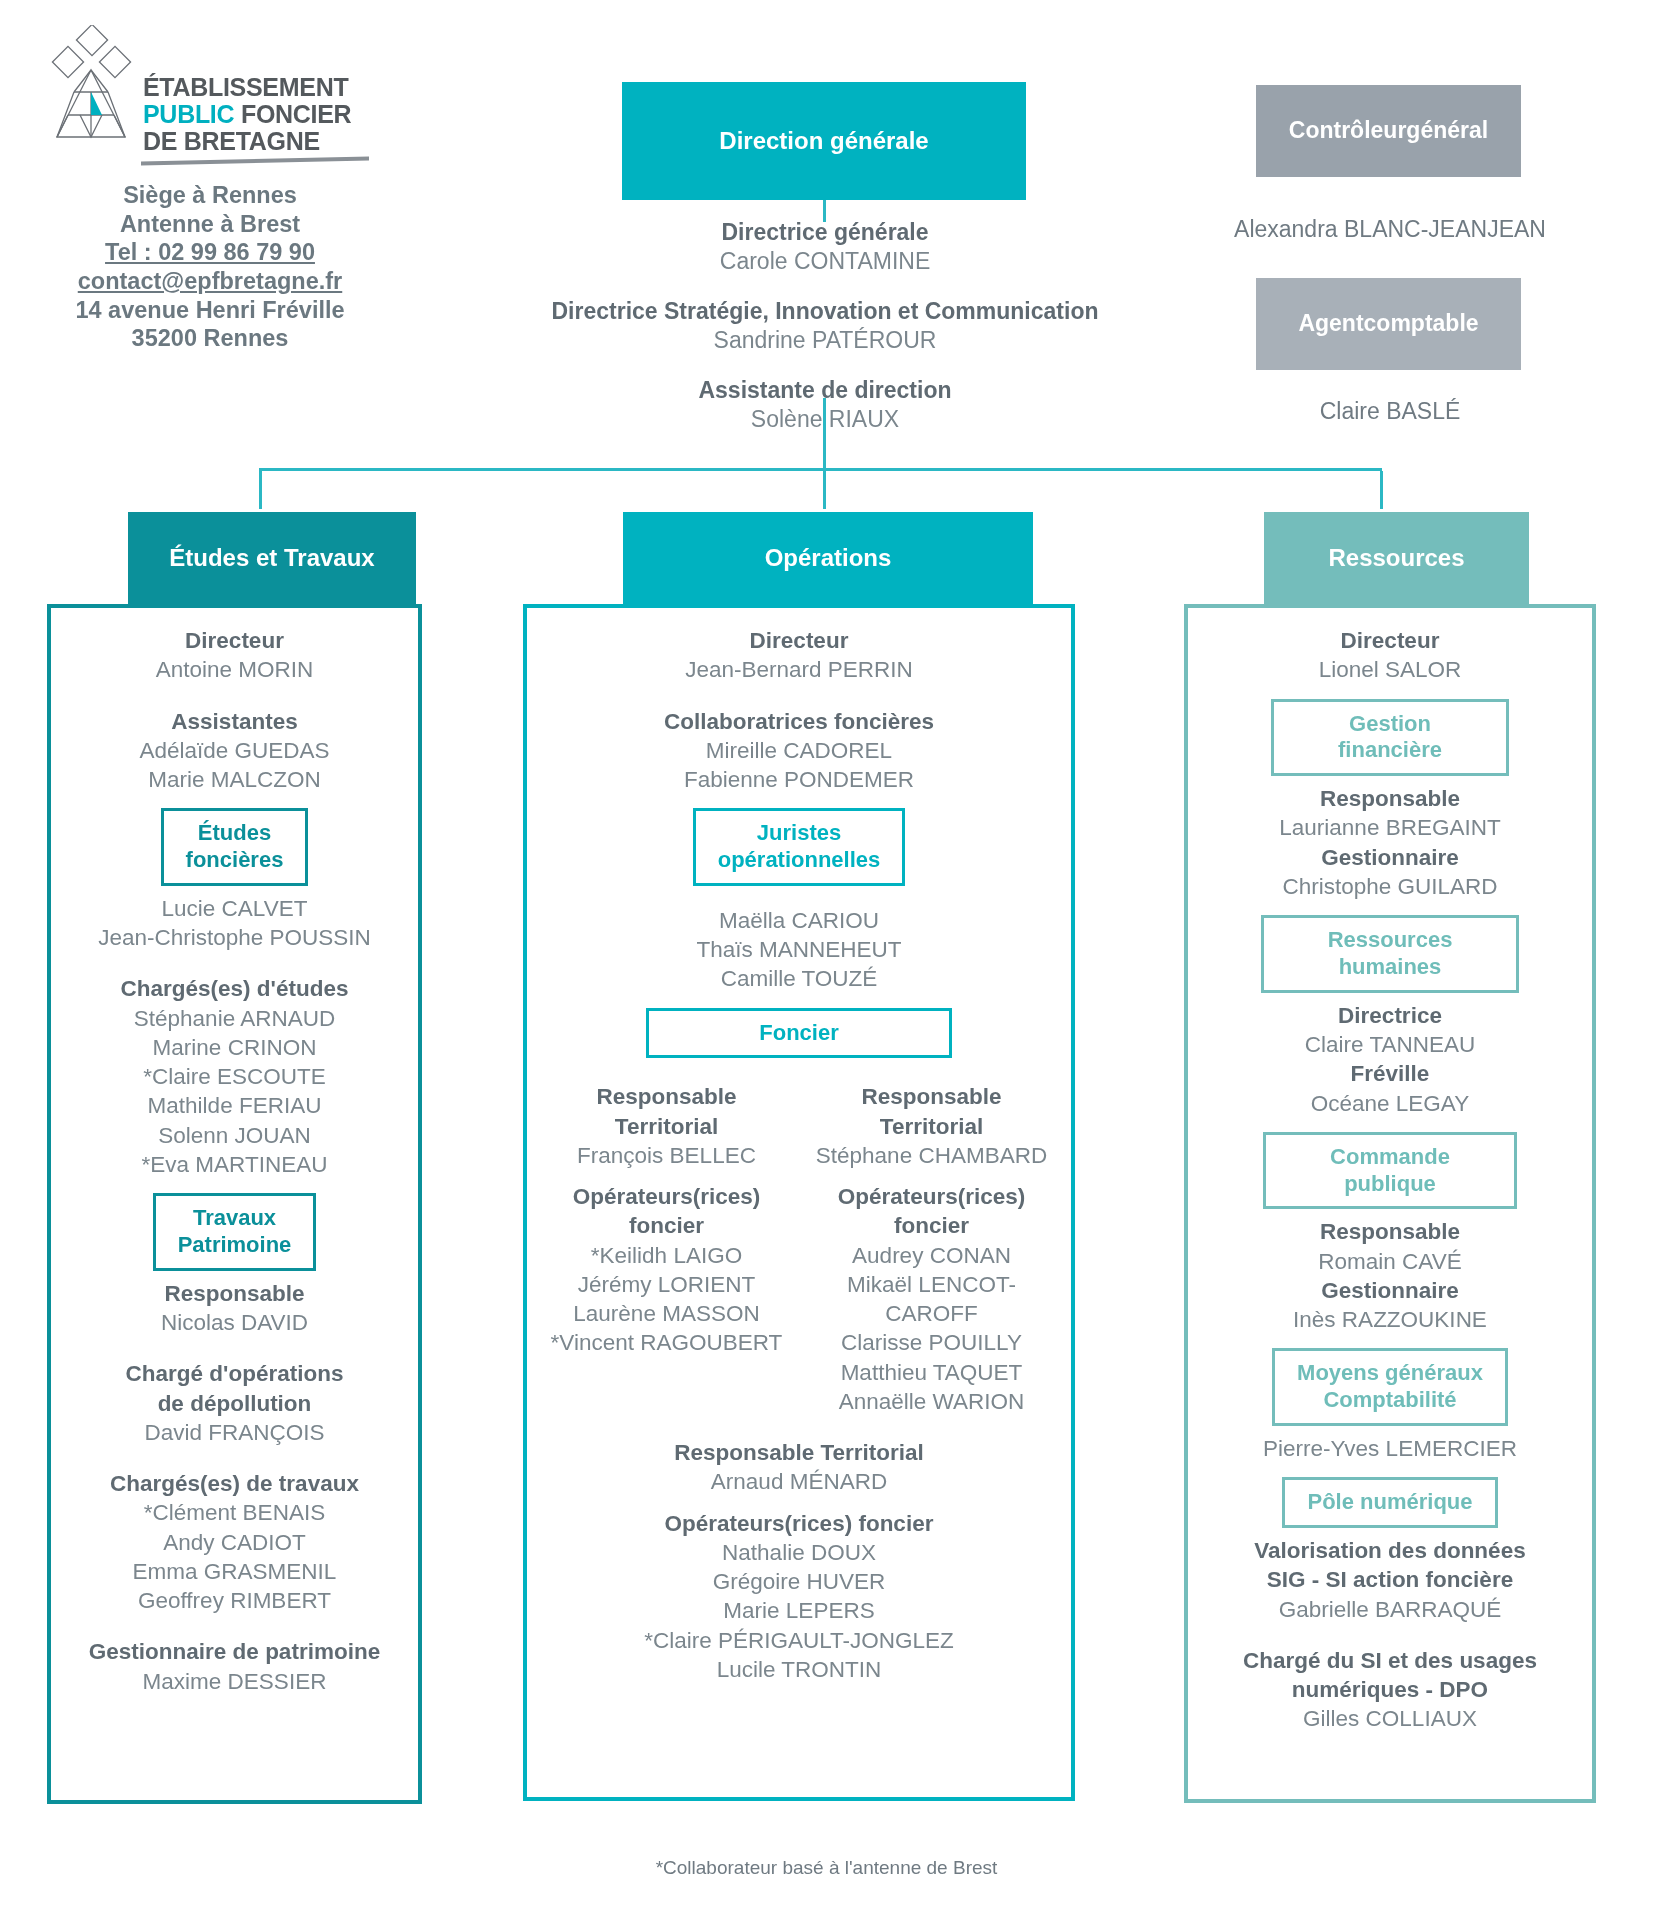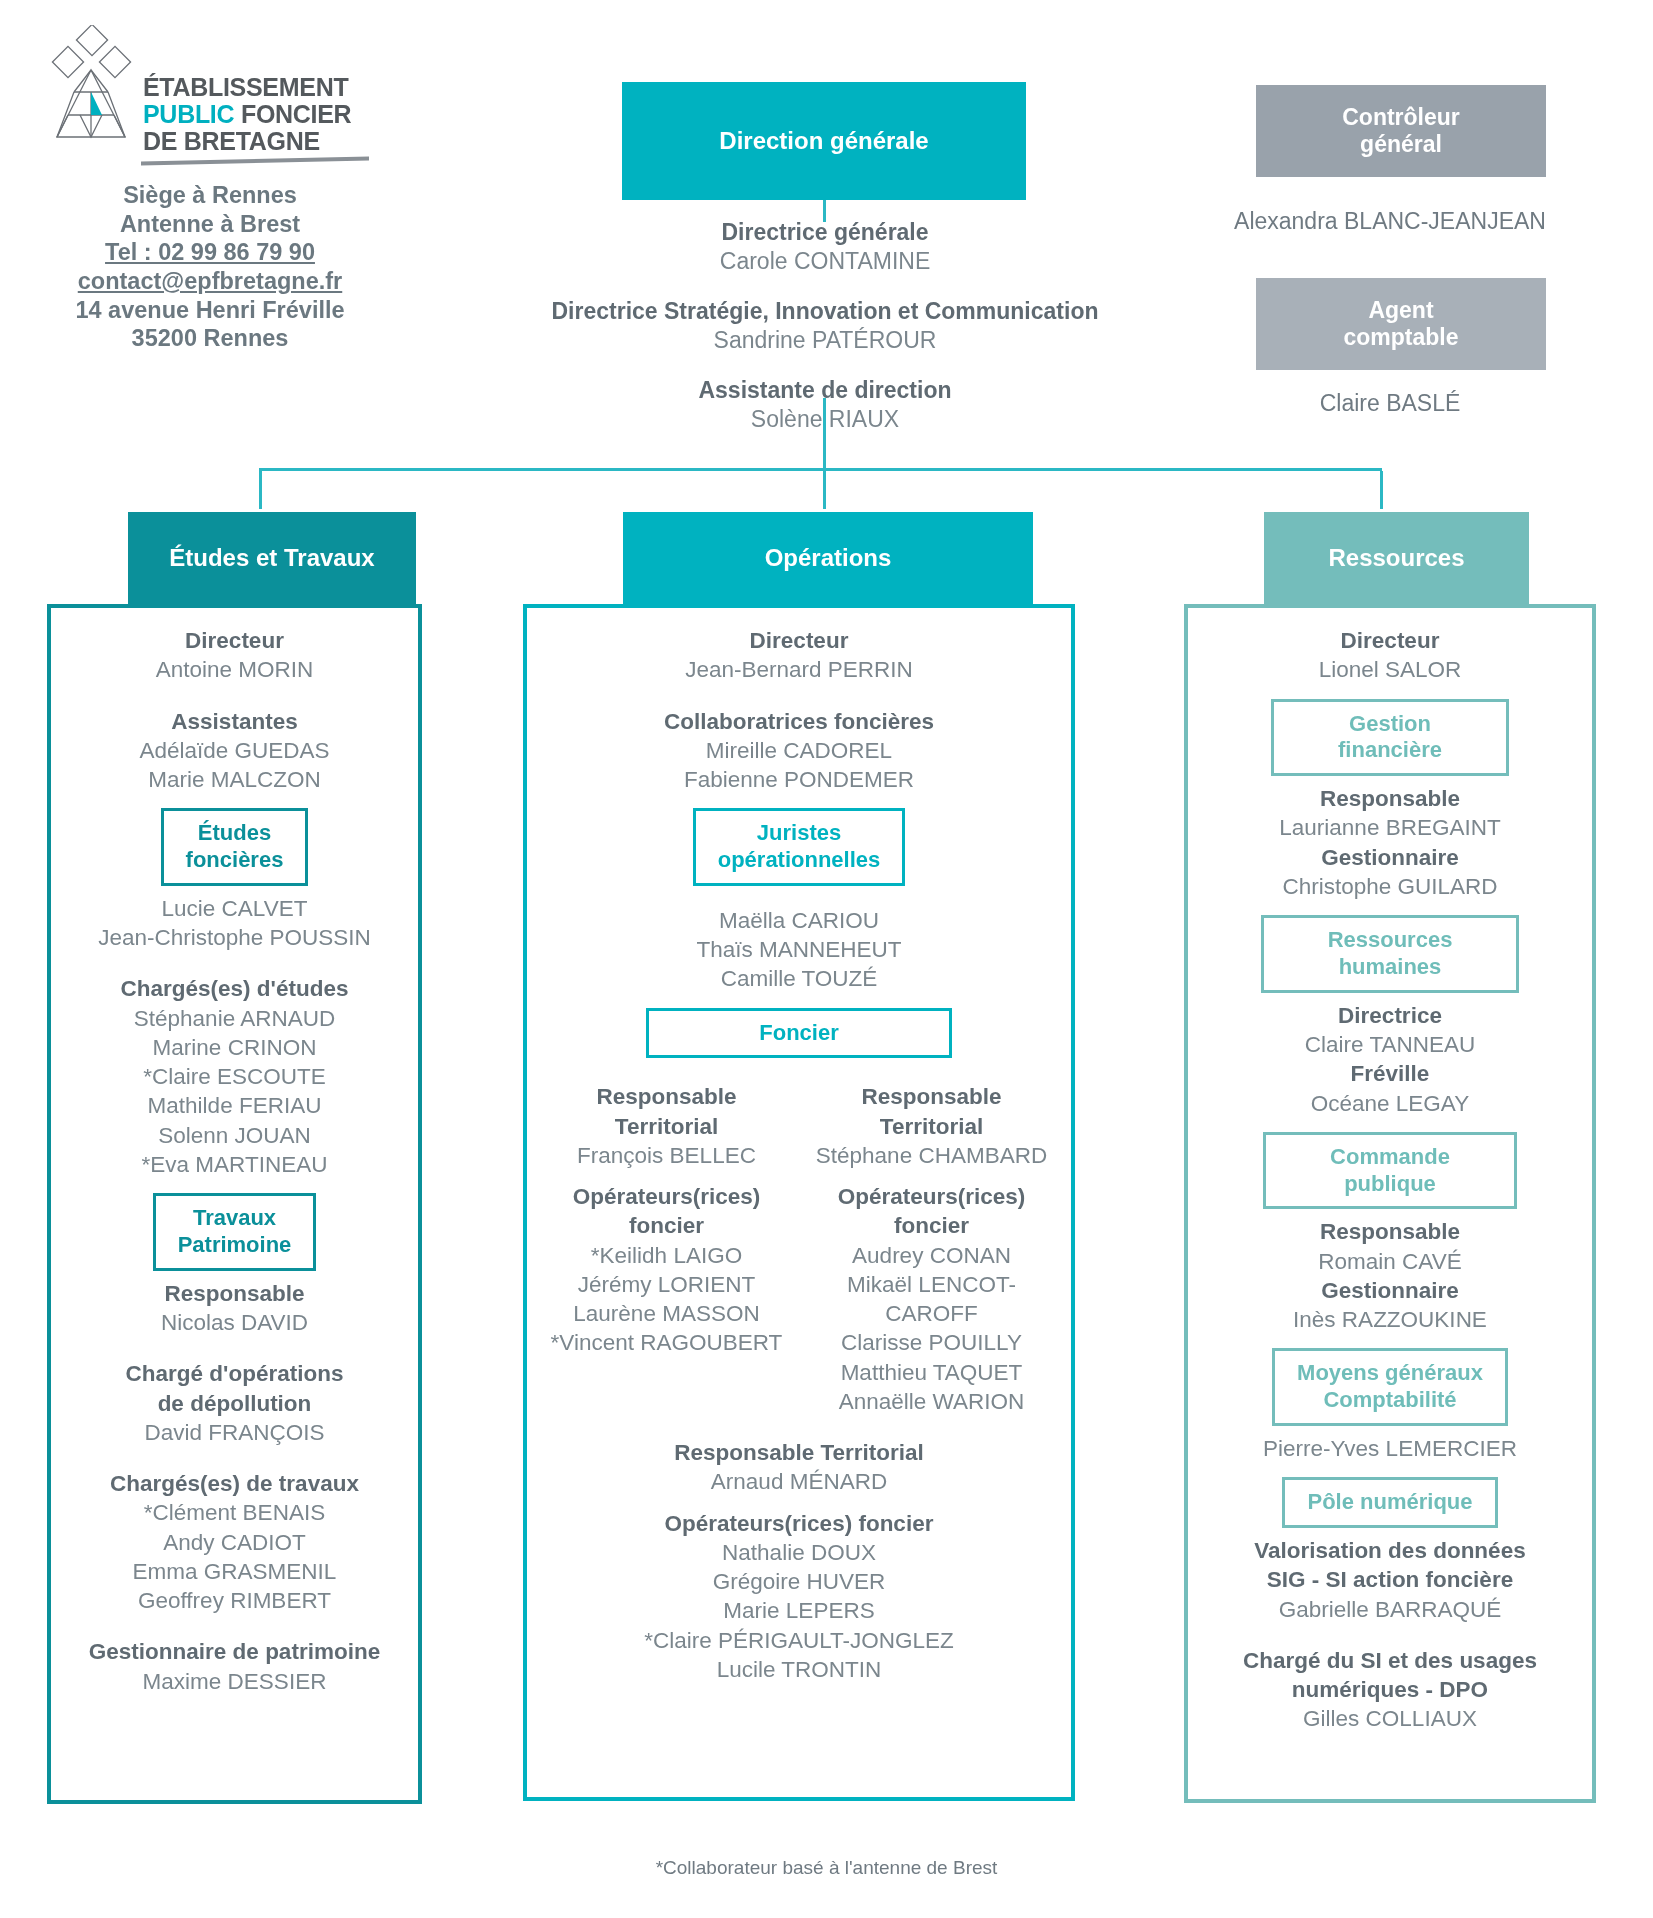--- a/index.html
+++ b/index.html
@@ -94,41 +94,41 @@
     text-align: center;
     line-height: 1.28;
   }
   .dg-people .role { font-size: 23px; font-weight: bold; color: #5f6a72; }
   .dg-people .name { font-size: 23px; color: #7b868d; }
   .dg-people .gap { height: 20px; }
 
   
   .grey-box {
     position: absolute;
-    width: 290px;
+    width: 265px;
     height: 92px;
     background: #99a2ab;
     color: #ffffff;
     font-size: 23px;
     font-weight: bold;
     text-align: center;
     display: flex;
-    flex-direction: column;
     align-items: center;
     justify-content: center;
     line-height: 1.18;
   }
   .grey-box.b1 { left: 1256px; top: 85px; }
   .grey-box.b2 { left: 1256px; top: 278px; background: #a8b0b8; }
   .grey-name {
     position: absolute;
     width: 420px;
     text-align: center;
     font-size: 23px;
     color: #6f7a82;
+    margin-top: 8px;
   }
   .grey-name.n1 { left: 1180px; top: 208px; }
   .grey-name.n2 { left: 1180px; top: 390px; }
 
   
   .conn-stem-top {
     position: absolute; left: 823px; top: 398px;
     width: 3px; height: 70px; background: #2bb8c4;
   }
   .conn-hline {

